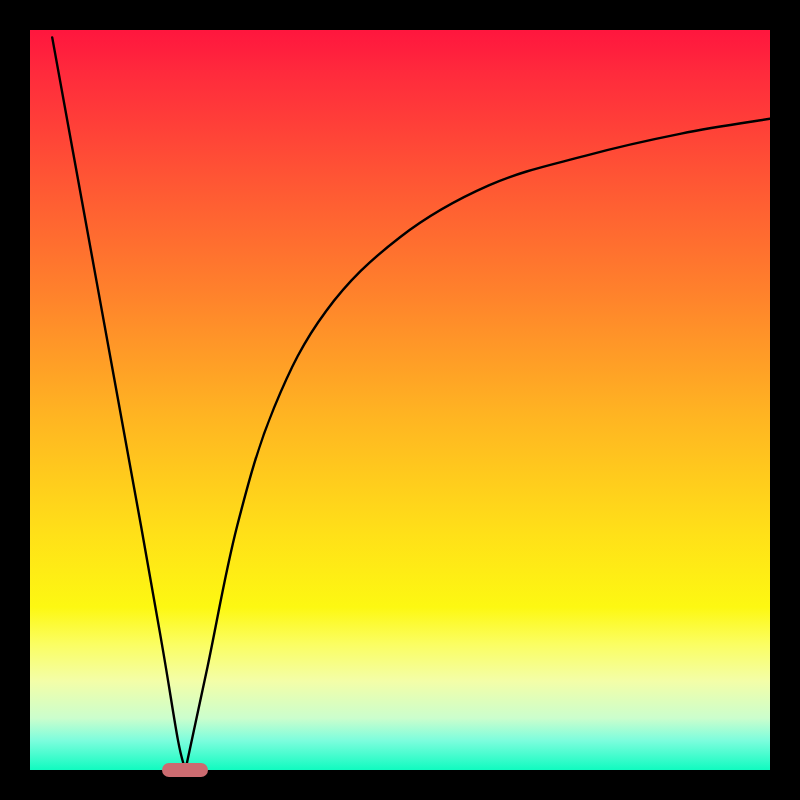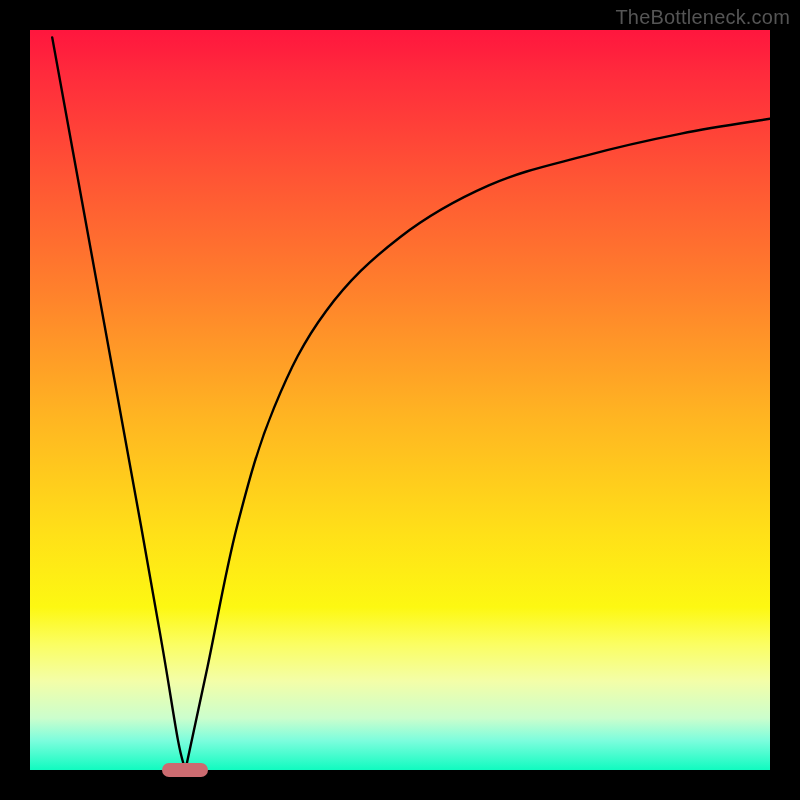--- a/index.html
+++ b/index.html
@@ -61,21 +61,20 @@
     width: 46px;
     height: 14px;
     border-radius: 8px;
     background: #cc6b70;
   }
 </style>
 </head>
 <body>
 <div class="frame">
 
-  <div class="watermark">TheBottleneck.com</div>
 
   <div class="plot">
     <svg class="curves" viewBox="0 0 740 740" preserveAspectRatio="none">
       <path id="left-curve" d="M 22.2 7.399999999999977 C 27.528 36.703999999999965, 41.144000000000005 111.59199999999994, 51.800000000000004 170.19999999999993 C 62.456 228.80799999999994, 70.744 274.39199999999994, 81.4 332.99999999999994 C 92.05600000000001 391.60799999999995, 101.676 443.8519999999999, 111 495.79999999999995 C 120.324 547.7479999999999, 126.53999999999999 582.972, 133.2 621.6 C 139.85999999999999 660.2280000000001, 144.004 689.088, 148 710.4 C 151.996 731.712, 154.068 734.672, 155.4 740" fill="none" stroke="#000" stroke-width="2.4" stroke-linecap="round"></path>
       <path id="right-curve" d="M 155.4 740 C 159.39600000000002 721.352, 168.27599999999998 680.356, 177.6 636.4 C 186.924 592.444, 195.21200000000002 542.42, 207.20000000000002 495.79999999999995 C 219.18800000000002 449.17999999999995, 228.216 416.028, 244.20000000000002 377.40000000000003 C 260.184 338.77200000000005, 273.356 311.836, 296 281.2 C 318.644 250.564, 340.696 229.84400000000005, 370 207.20000000000005 C 399.304 184.55600000000004, 425.5 170.05199999999996, 458.8 155.39999999999998 C 492.1 140.748, 520.3679999999999 135.12400000000005, 555 125.80000000000007 C 589.6320000000001 116.47600000000008, 617.9000000000001 110.26000000000005, 651.2 103.60000000000002 C 684.5 96.94, 724.016 91.46399999999997, 740 88.79999999999995" fill="none" stroke="#000" stroke-width="2.4" stroke-linecap="round"></path>
     </svg>
     <div class="marker" id="min-marker" style="width: 45.88px; left: 132.46px; top: 733px;"></div>
   </div>
 
 </div>

